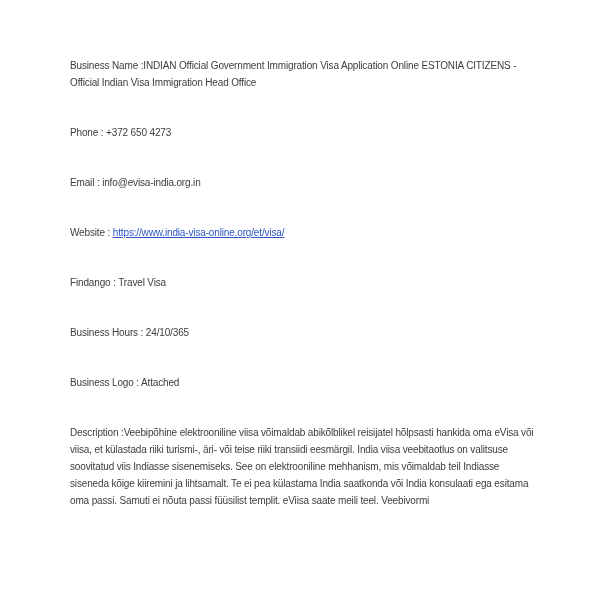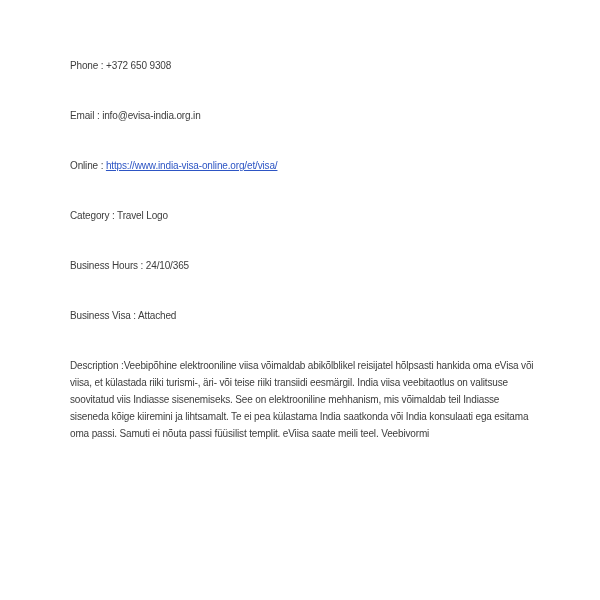--- a/index.html
+++ b/index.html
@@ -32,20 +32,21 @@
   }
   a.website-link {
     color: var(--link, #2d55c4);
     text-decoration: underline;
   }
 </style>
 </head>
 <body>
 
 <div class="doc">
-  <p>Phone : +372 650 9308</p>
+  <p>Business Name :INDIAN Official Government Immigration Visa Application Online  ESTONIA CITIZENS - Official Indian Visa Immigration Head Office</p>
+  <p>Phone : +372 650 4273</p>
   <p>Email : info@evisa-india.org.in</p>
-  <p><span>Online :</span> <a href="#" class="website-link">https://www.india-visa-online.org/et/visa/</a></p>
-  <p>Category : Travel Logo</p>
+  <p><span>Website :</span> <a href="#" class="website-link">https://www.india-visa-online.org/et/visa/</a></p>
+  <p>Findango : Travel Visa</p>
   <p>Business Hours : 24/10/365</p>
-  <p>Business Visa : Attached</p>
+  <p>Business Logo : Attached</p>
   <p class="description">Description :Veebipõhine elektrooniline viisa võimaldab abikõlblikel reisijatel hõlpsasti hankida oma eVisa või viisa, et külastada riiki turismi-, äri- või teise riiki transiidi eesmärgil.  India viisa veebitaotlus on valitsuse soovitatud viis Indiasse sisenemiseks.  See on elektrooniline mehhanism, mis võimaldab teil Indiasse siseneda kõige kiiremini ja lihtsamalt.  Te ei pea külastama India saatkonda või India konsulaati ega esitama oma passi.  Samuti ei nõuta passi füüsilist templit.  eViisa saate meili teel.  Veebivormi</p>
 </div>
 
 </body></html>

